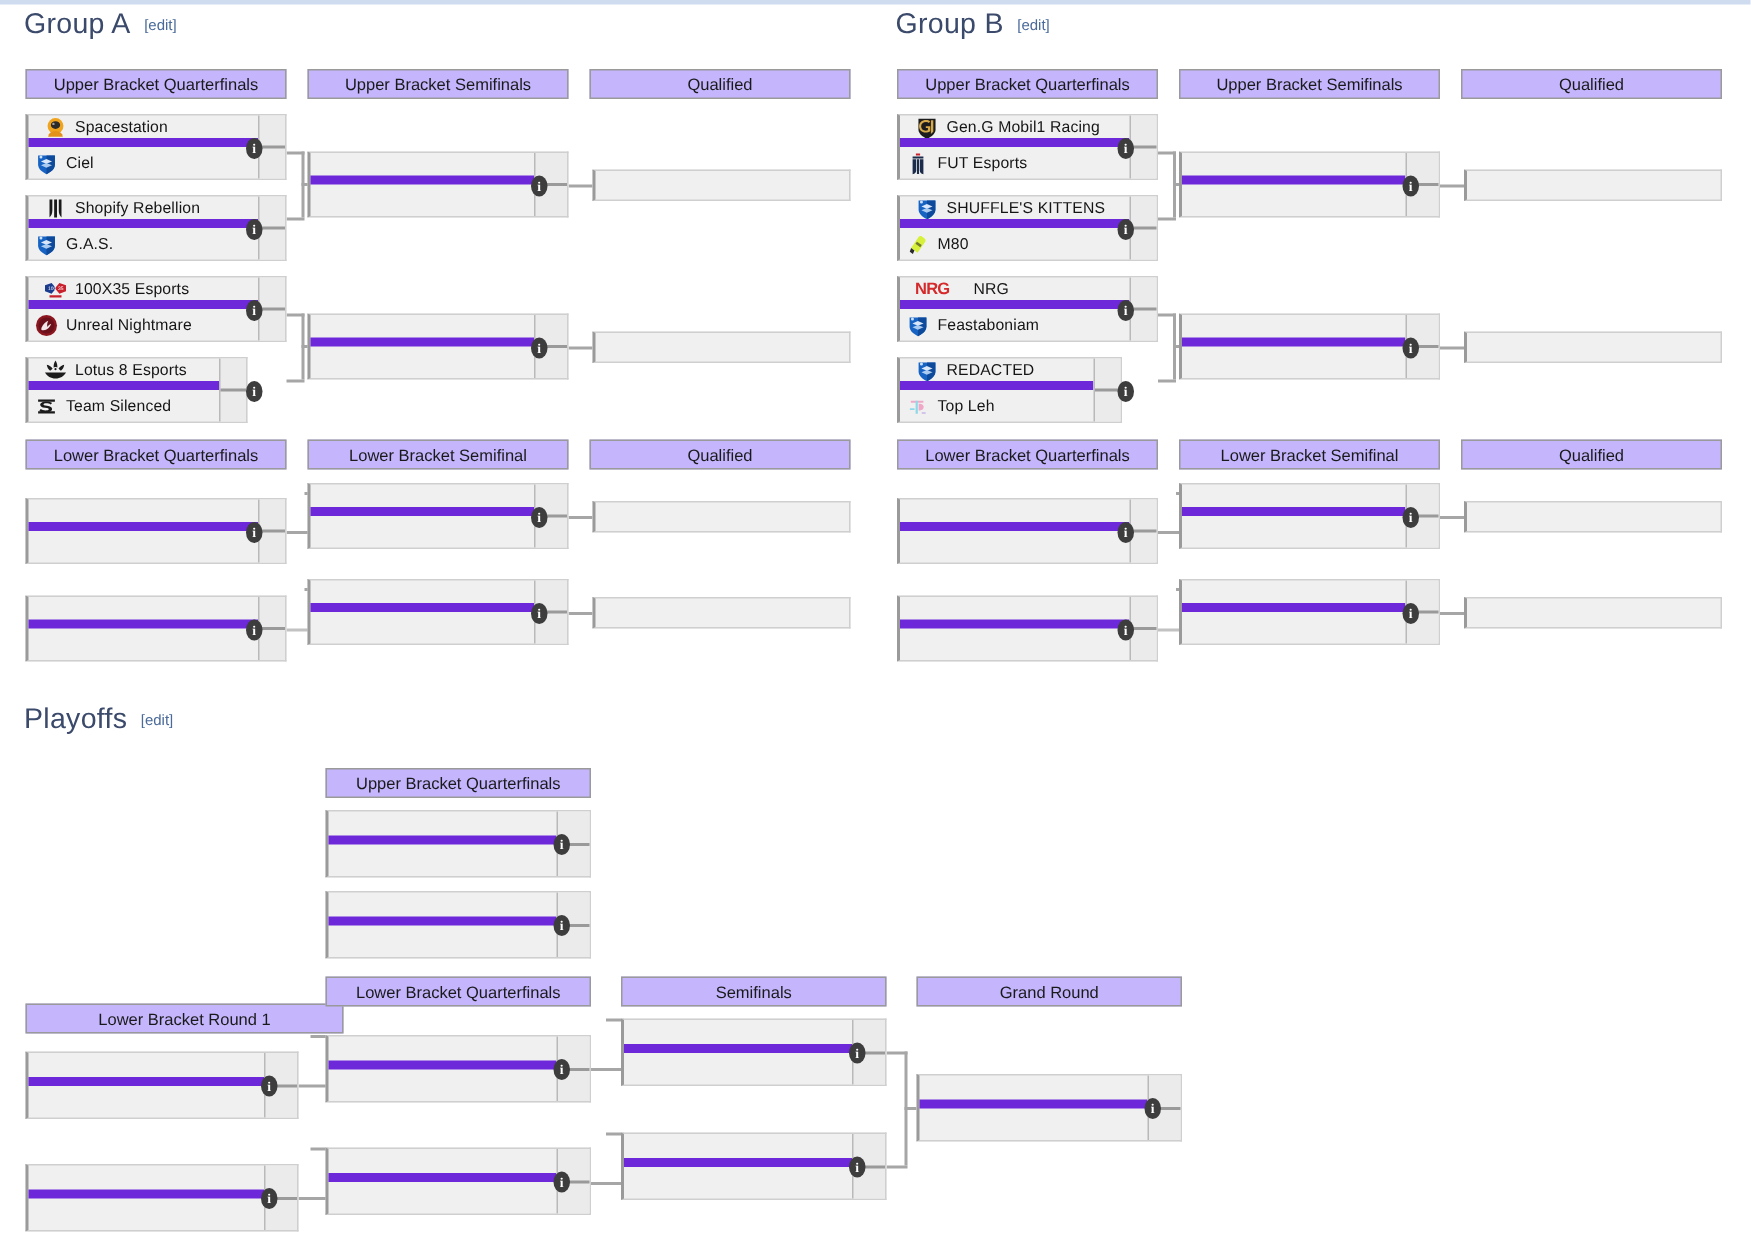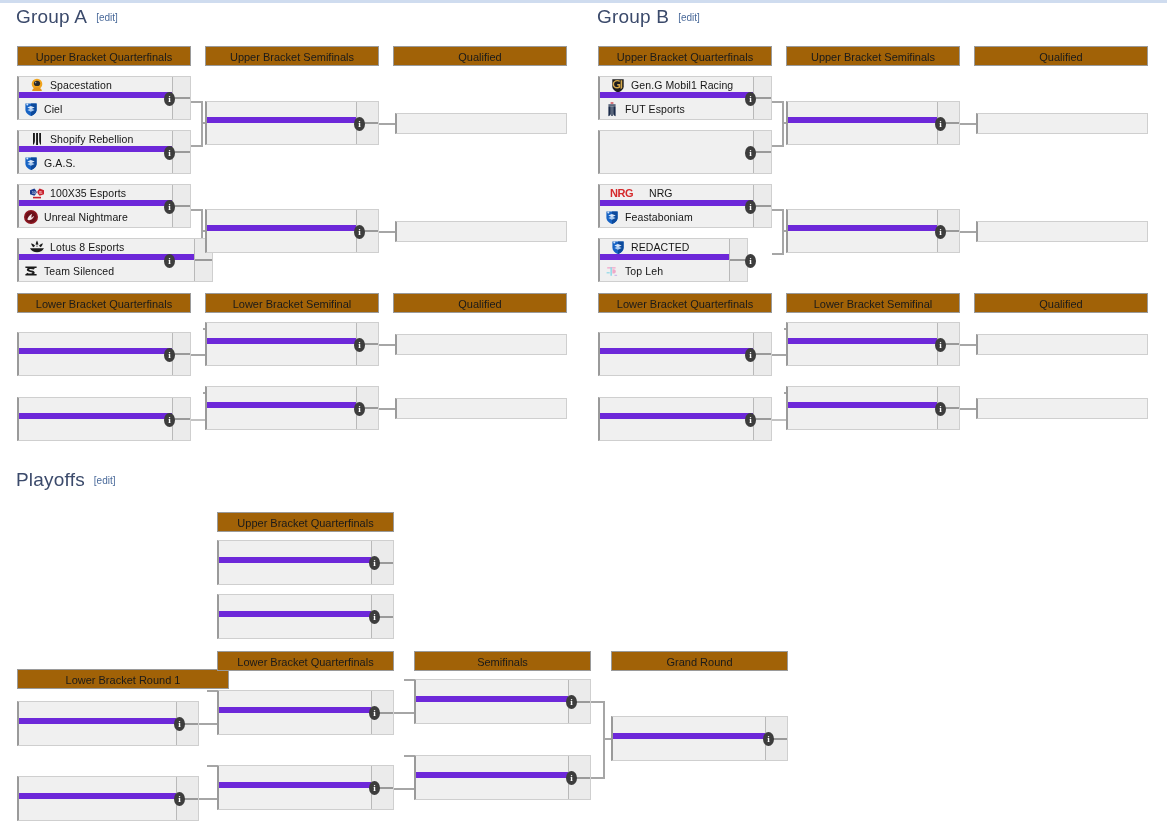--- a/index.html
+++ b/index.html
@@ -19,21 +19,21 @@
     font-size:19px;color:#3b4a6b;font-weight:400;
     letter-spacing:.2px;
   }
   .sec-head .edit{
     font-size:10px;color:#4a6a9a;margin-left:9px;vertical-align:2px;
   }
 
   
   .rhdr{
     position:absolute;height:20px;line-height:20px;
-    background:#a16207;border:1px solid #9a9a9a;
+    background:#c4b5fd;border:1px solid #9a9a9a;
     text-align:center;font-size:11px;color:#1a1a1a;
     box-sizing:border-box;white-space:nowrap;overflow:hidden;
   }
 
   
   .match{
     position:absolute;box-sizing:border-box;
     background:#f0f0f0;
     border:1px solid #cfcfcf;
     border-left:2px solid #9a9a9a;
@@ -272,21 +272,21 @@
         </span>
       <span class="tname">Unreal Nightmare</span>
     </div>
   </div>
   <div class="scorecol">
       <div class="sdiv"></div>
     </div>
   <div class="ibadge" style="left:145px;top:15px;">i</div>
 </div>
 
-<div class="match" style="left:17px;top:238px;width:196px;height:44px;">
+<div class="match" style="left:17px;top:238px;width:148px;height:44px;">
   <div class="rows">
     <div class="row top">
       <span class="logo">
           <svg width="16" height="16" viewBox="0 0 16 16">
             <g fill="#1c1c1c">
               <path d="M8 1.4c1 1.6 1.4 3.2 1.2 4.8H6.8C6.6 4.6 7 3 8 1.4z"></path>
               <path d="M2.2 4.2c1.7.4 3 1.3 3.9 2.6L4.4 8.2C3.2 7.3 2.4 5.9 2.2 4.2z"></path>
               <path d="M13.8 4.2c-.2 1.7-1 3.1-2.2 4L10 6.8c.9-1.3 2.2-2.2 3.8-2.6z"></path>
               <path d="M1 9.3h14c-1.4 2.5-3.8 4-7 4s-5.6-1.5-7-4z"></path>
             </g>
@@ -454,63 +454,87 @@
       <span class="tname">FUT Esports</span>
     </div>
   </div>
   <div class="scorecol">
       <div class="sdiv"></div>
     </div>
   <div class="ibadge" style="left:145px;top:15px;">i</div>
 </div>
 
 <div class="match" style="left:598px;top:130px;width:174px;height:44px;">
-  <div class="scorecol">
-      <div class="sdiv"></div>
-    </div>
-  <div class="ibadge" style="left:145px;top:15px;">i</div>
-</div>
-
-<div class="match" style="left:598px;top:184px;width:174px;height:44px;">
   <div class="rows">
     <div class="row top">
-      <span class="logo wordmark">NRG</span>
-      <span class="tname">NRG</span>
-    </div>
-    <div class="row">
       <span class="logo">
           <svg width="16" height="16" viewBox="0 0 16 16">
             <path d="M2.4 2.6h11.2v6.1c0 3-2.6 5-5.6 6.4-3-1.4-5.6-3.4-5.6-6.4z" fill="#1763c4"></path>
             <path d="M8 2.6h5.6v6.1c0 3-2.6 5-5.6 6.4z" fill="#0d4a9c"></path>
             <path d="M4.3 6.6l3.6-1.6 3.8 1.6-3.8 1.6z" fill="#eaf3ff" opacity=".92"></path>
             <path d="M4.3 9.1l3.6-1.5 3.8 1.5-3.8 1.7z" fill="#bcd8f7" opacity=".9"></path>
             <circle cx="4.3" cy="3.6" r="1" fill="#cfe2fb"></circle>
           </svg>
         </span>
-      <span class="tname">Feastaboniam</span>
+      <span class="tname">SHUFFLE'S KITTENS</span>
+    </div>
+    <div class="row">
+      <span class="logo">
+          <svg width="16" height="16" viewBox="0 0 16 16">
+            <path d="M3.4 10.4l5-7.4c.5-.7 1.5-.8 2.2-.3l1.8 1.3c.7.5.8 1.4.4 2.1l-5.1 7.4z" fill="#d7f03a"></path>
+            <path d="M3.4 10.4l2.2 1.6-1 2.3-2.1-1.5z" fill="#2a2a2a"></path>
+            <path d="M7.3 6.1l3.2 2.3-1 1.4-3.2-2.3z" fill="#2a2a2a" opacity=".6"></path>
+          </svg>
+        </span>
+      <span class="tname">M80</span>
     </div>
   </div>
   <div class="scorecol">
       <div class="sdiv"></div>
     </div>
   <div class="ibadge" style="left:145px;top:15px;">i</div>
 </div>
 
-<div class="match" style="left:598px;top:238px;width:150px;height:44px;">
+<div class="match" style="left:598px;top:184px;width:174px;height:44px;">
   <div class="rows">
     <div class="row top">
+      <span class="logo wordmark">NRG</span>
+      <span class="tname">NRG</span>
+    </div>
+    <div class="row">
       <span class="logo">
           <svg width="16" height="16" viewBox="0 0 16 16">
             <path d="M2.4 2.6h11.2v6.1c0 3-2.6 5-5.6 6.4-3-1.4-5.6-3.4-5.6-6.4z" fill="#1763c4"></path>
             <path d="M8 2.6h5.6v6.1c0 3-2.6 5-5.6 6.4z" fill="#0d4a9c"></path>
             <path d="M4.3 6.6l3.6-1.6 3.8 1.6-3.8 1.6z" fill="#eaf3ff" opacity=".92"></path>
             <path d="M4.3 9.1l3.6-1.5 3.8 1.5-3.8 1.7z" fill="#bcd8f7" opacity=".9"></path>
             <circle cx="4.3" cy="3.6" r="1" fill="#cfe2fb"></circle>
           </svg>
         </span>
+      <span class="tname">Feastaboniam</span>
+    </div>
+  </div>
+  <div class="scorecol">
+      <div class="sdiv"></div>
+    </div>
+  <div class="ibadge" style="left:145px;top:15px;">i</div>
+</div>
+
+<div class="match" style="left:598px;top:238px;width:150px;height:44px;">
+  <div class="rows">
+    <div class="row top">
+      <span class="logo">
+          <svg width="16" height="16" viewBox="0 0 16 16">
+            <path d="M2.4 2.6h11.2v6.1c0 3-2.6 5-5.6 6.4-3-1.4-5.6-3.4-5.6-6.4z" fill="#1763c4"></path>
+            <path d="M8 2.6h5.6v6.1c0 3-2.6 5-5.6 6.4z" fill="#0d4a9c"></path>
+            <path d="M4.3 6.6l3.6-1.6 3.8 1.6-3.8 1.6z" fill="#eaf3ff" opacity=".92"></path>
+            <path d="M4.3 9.1l3.6-1.5 3.8 1.5-3.8 1.7z" fill="#bcd8f7" opacity=".9"></path>
+            <circle cx="4.3" cy="3.6" r="1" fill="#cfe2fb"></circle>
+          </svg>
+        </span>
       <span class="tname">REDACTED</span>
     </div>
     <div class="row">
       <span class="logo">
           <svg width="16" height="16" viewBox="0 0 16 16">
             <path d="M3.2 4.2h8.4v1.3H3.2z" fill="#f0a8c8"></path>
             <path d="M6.4 4.2h1.5v8.6H6.4z" fill="#8fd8e8"></path>
             <path d="M9.2 6.2c1.6 0 2.6.9 2.6 2.2s-1 2.2-2.6 2.2h-.8V6.2z" fill="#f0a8c8"></path>
             <path d="M2.6 9.2h3.1v1.2H2.6z" fill="#8fd8e8"></path>
             <path d="M10.5 11.8h2.6v1.1h-2.6z" fill="#c9b6e8"></path>

